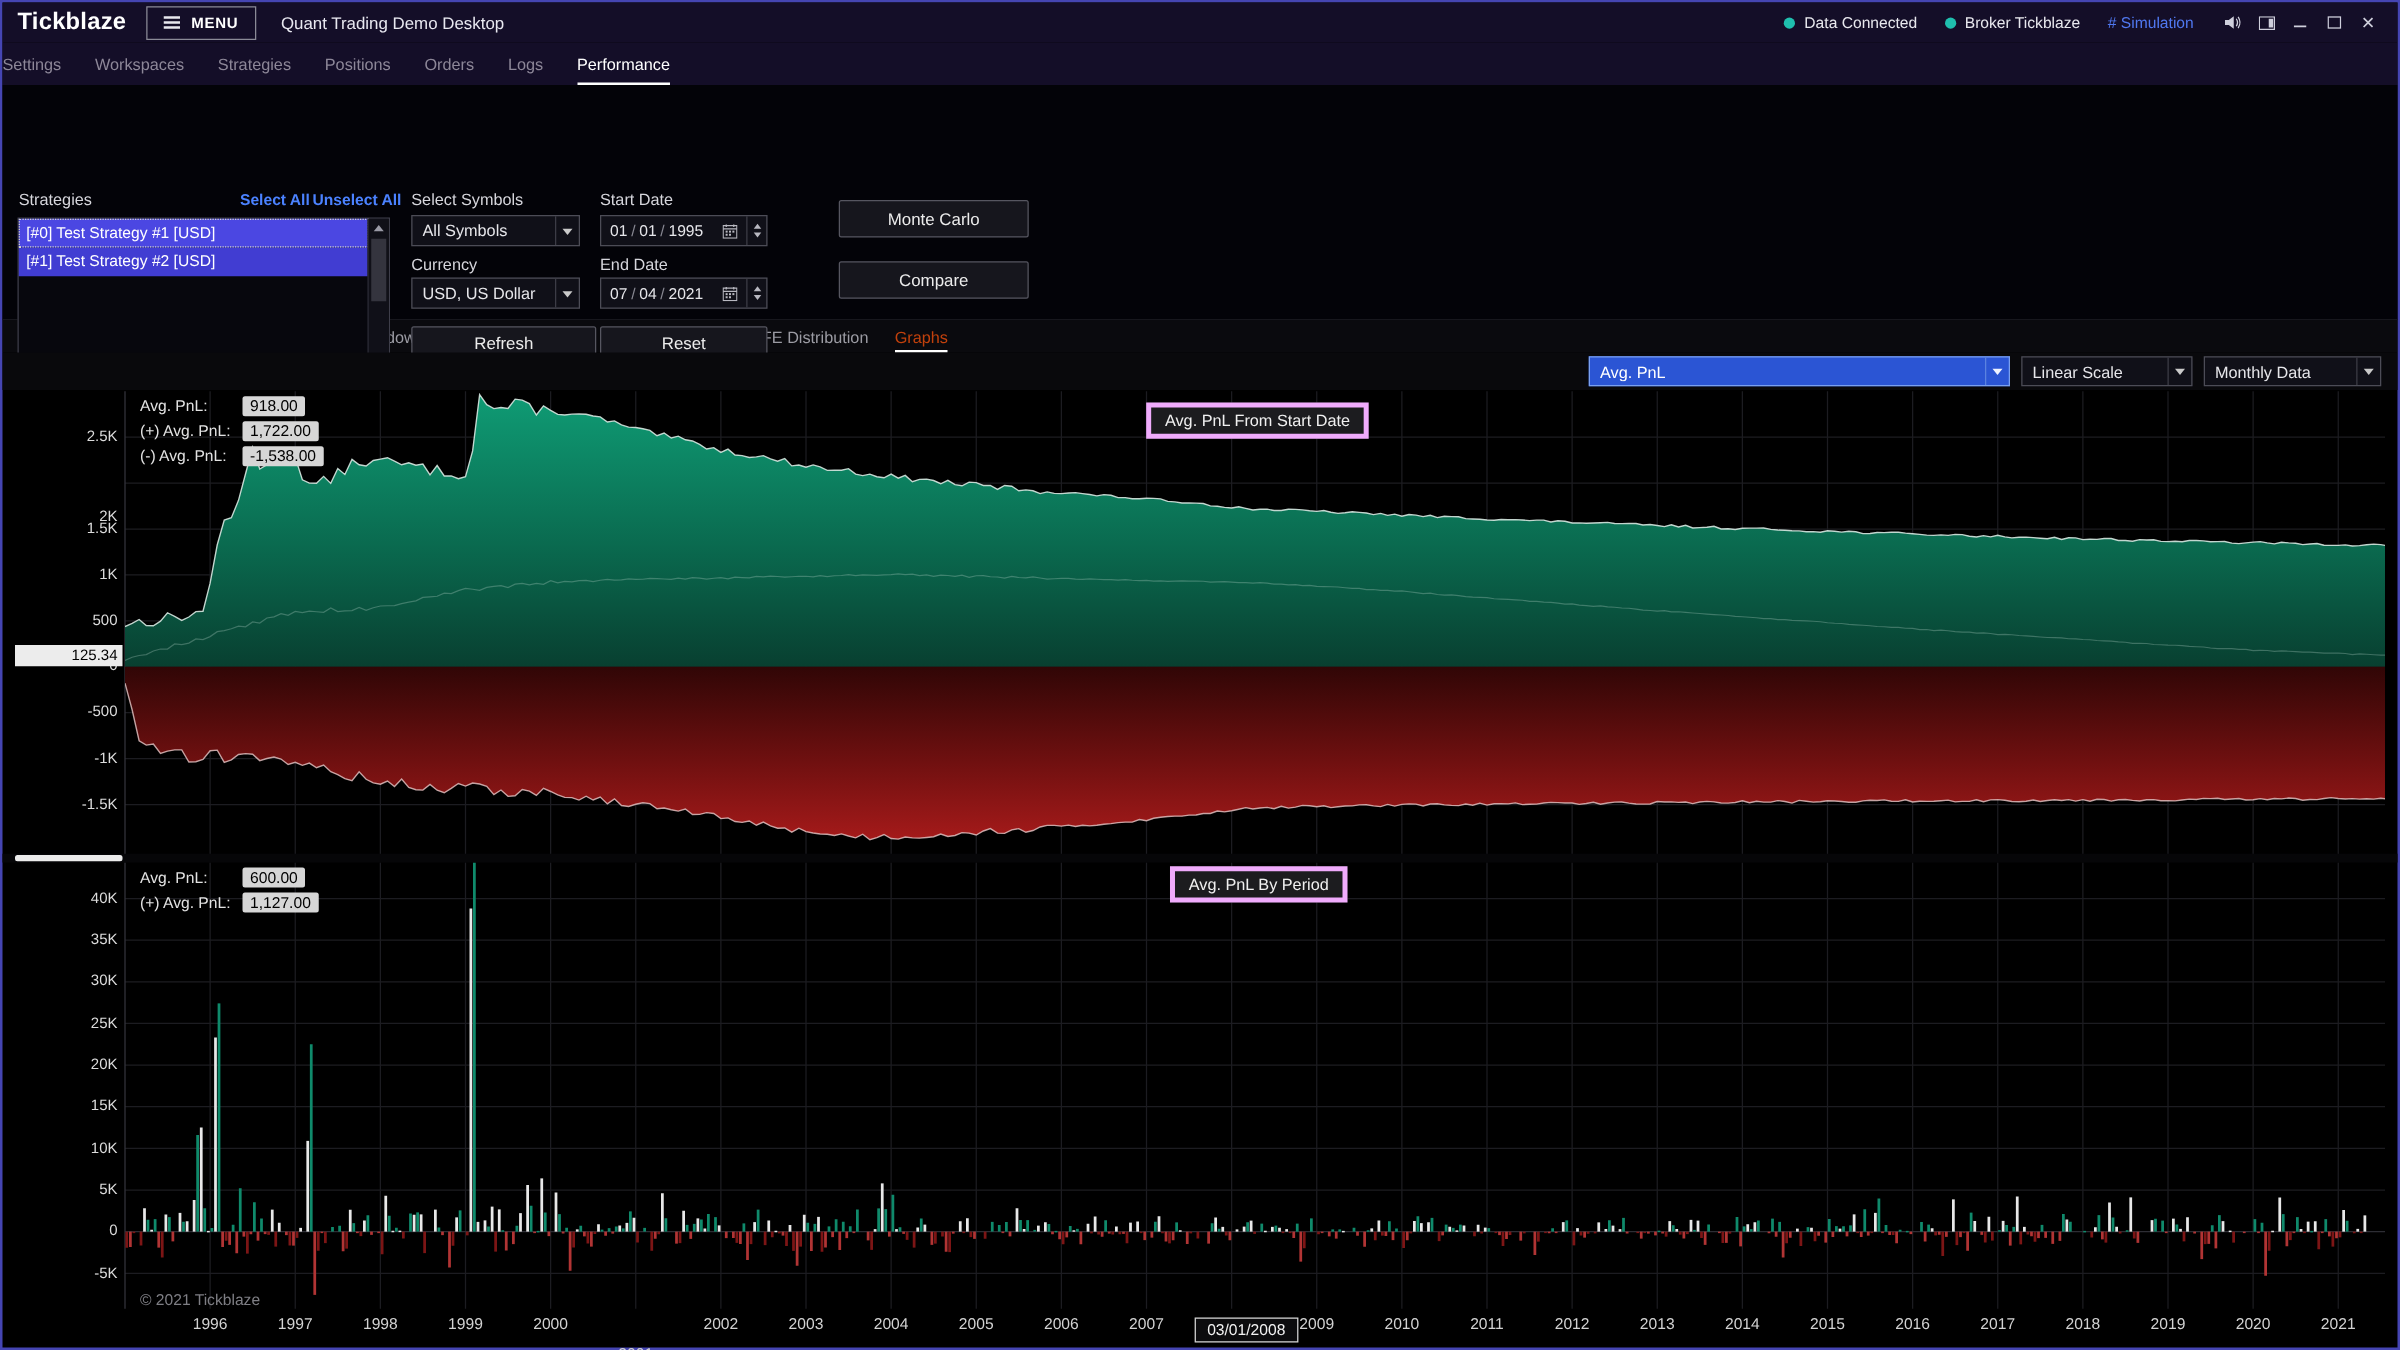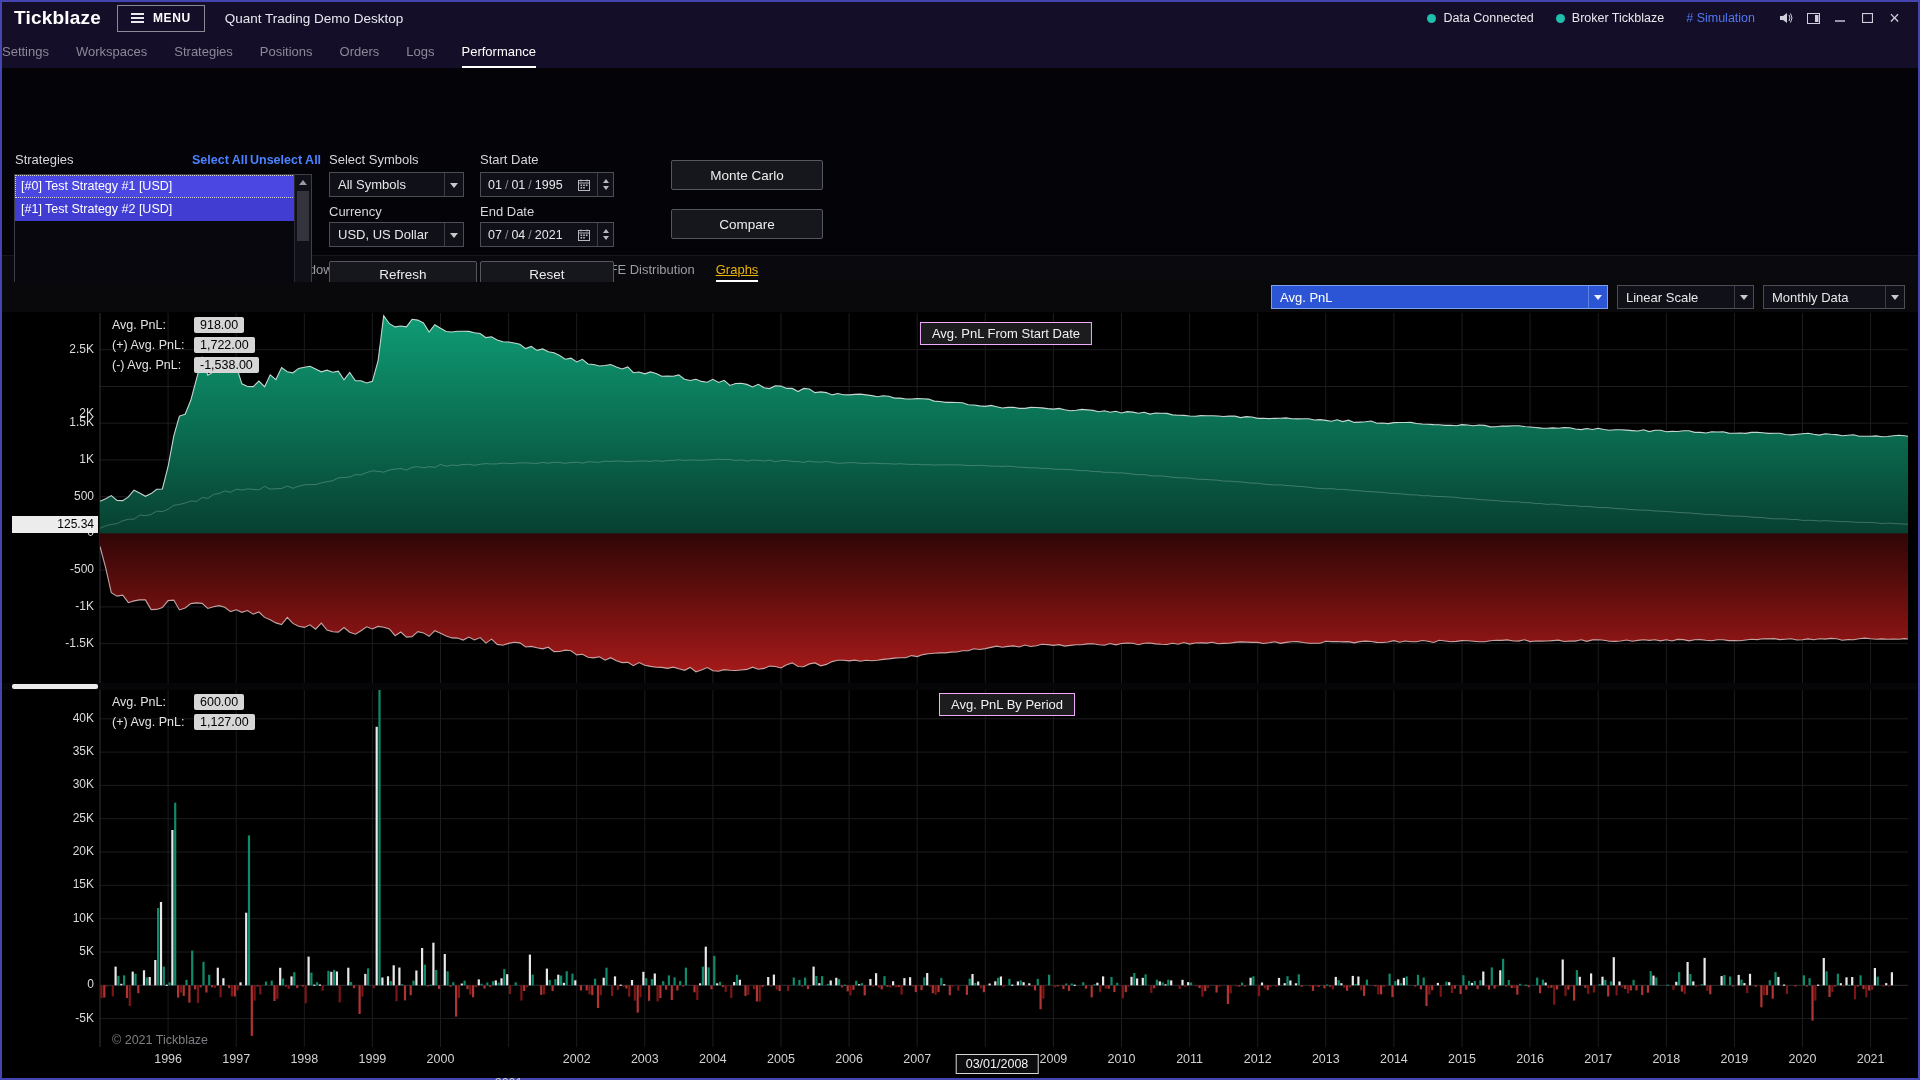--- a/index.html
+++ b/index.html
@@ -61,35 +61,35 @@
   .cal{margin-left:auto;display:flex;align-items:center;padding:0 4px;}
   .spin{display:flex;flex-direction:column;align-items:center;justify-content:center;width:15px;height:100%;
     border-left:1px solid #3c3c46;gap:3px;}
   .tri-up{border:3.5px solid transparent;border-bottom:4.5px solid #b8b8c0;display:block;}
   .tri-dn{border:3.5px solid transparent;border-top:4.5px solid #b8b8c0;display:block;}
 
   
   .subtabs{display:flex;align-items:stretch;height:27px;background:#0a0a0e;border-top:1px solid #17171d;
     padding-left:22px;gap:21px;font-size:13px;color:#9b9ba3;box-sizing:border-box;}
   .subtab{display:flex;align-items:center;border-bottom:2px solid transparent;padding-top:2px;}
-  .subtab.active{color:#eab308;border-bottom-color:#fff;text-decoration:underline;}
+  .subtab.active{color:#c2410c;border-bottom-color:#fff;}
   .chart-toolbar{position:relative;height:30px;background:#09090c;}
   .tb-dds{position:absolute;right:13px;top:3px;display:flex;gap:9px;}
   .tb-dds .dd{position:relative;}
 
   
   #charts{position:absolute;left:0;top:0;z-index:1;}
   .tick-layer{position:absolute;left:0;top:0;right:0;bottom:0;z-index:2;pointer-events:none;}
   .ytick{position:absolute;left:10px;width:82px;text-align:right;font-size:12px;color:#dcdcdc;}
   .xtick{position:absolute;width:60px;text-align:center;font-size:12.5px;color:#d2d2d2;}
   .legend{position:absolute;z-index:3;}
   .lrow{height:20px;display:flex;align-items:center;font-size:12.5px;color:#e2e2e2;}
   .llabel{display:inline-block;min-width:82px;}
   .lval{background:#d6d6d6;color:#000;padding:0 6px;border-radius:2px;font-size:12.5px;line-height:16px;}
-  .chart-title{position:absolute;z-index:3;transform:translateX(-50%);background:#1c1c1f;border:1px solid #f0abfc;
+  .chart-title{position:absolute;z-index:3;transform:translateX(-50%);background:#1c1c1f;border:4px solid #f0abfc;
     color:#f0f0f0;font-size:13px;padding:3px 11px;white-space:nowrap;}
   #y-marker{position:absolute;left:10px;top:514px;width:86px;height:17px;background:#ececec;color:#000;
     font-size:12px;line-height:17px;text-align:right;padding-right:4px;box-sizing:border-box;z-index:4;}
   #date-tooltip{position:absolute;left:995px;top:1052px;transform:translateX(-50%);background:#0c0c0e;
     border:1px solid #d6d6d6;color:#f2f2f2;font-size:12.5px;padding:2px 9px;z-index:4;white-space:nowrap;}
   #copyright{position:absolute;left:110px;top:1031px;font-size:12.5px;color:#7e7e84;z-index:3;}
   #splitter{position:absolute;left:0;right:0;top:681px;height:7px;background:#060608;z-index:3;}
   #splitter .thumb{position:absolute;left:10px;top:1px;width:86px;height:5px;background:#ececec;border-radius:2px;}
 </style>
 </head>

